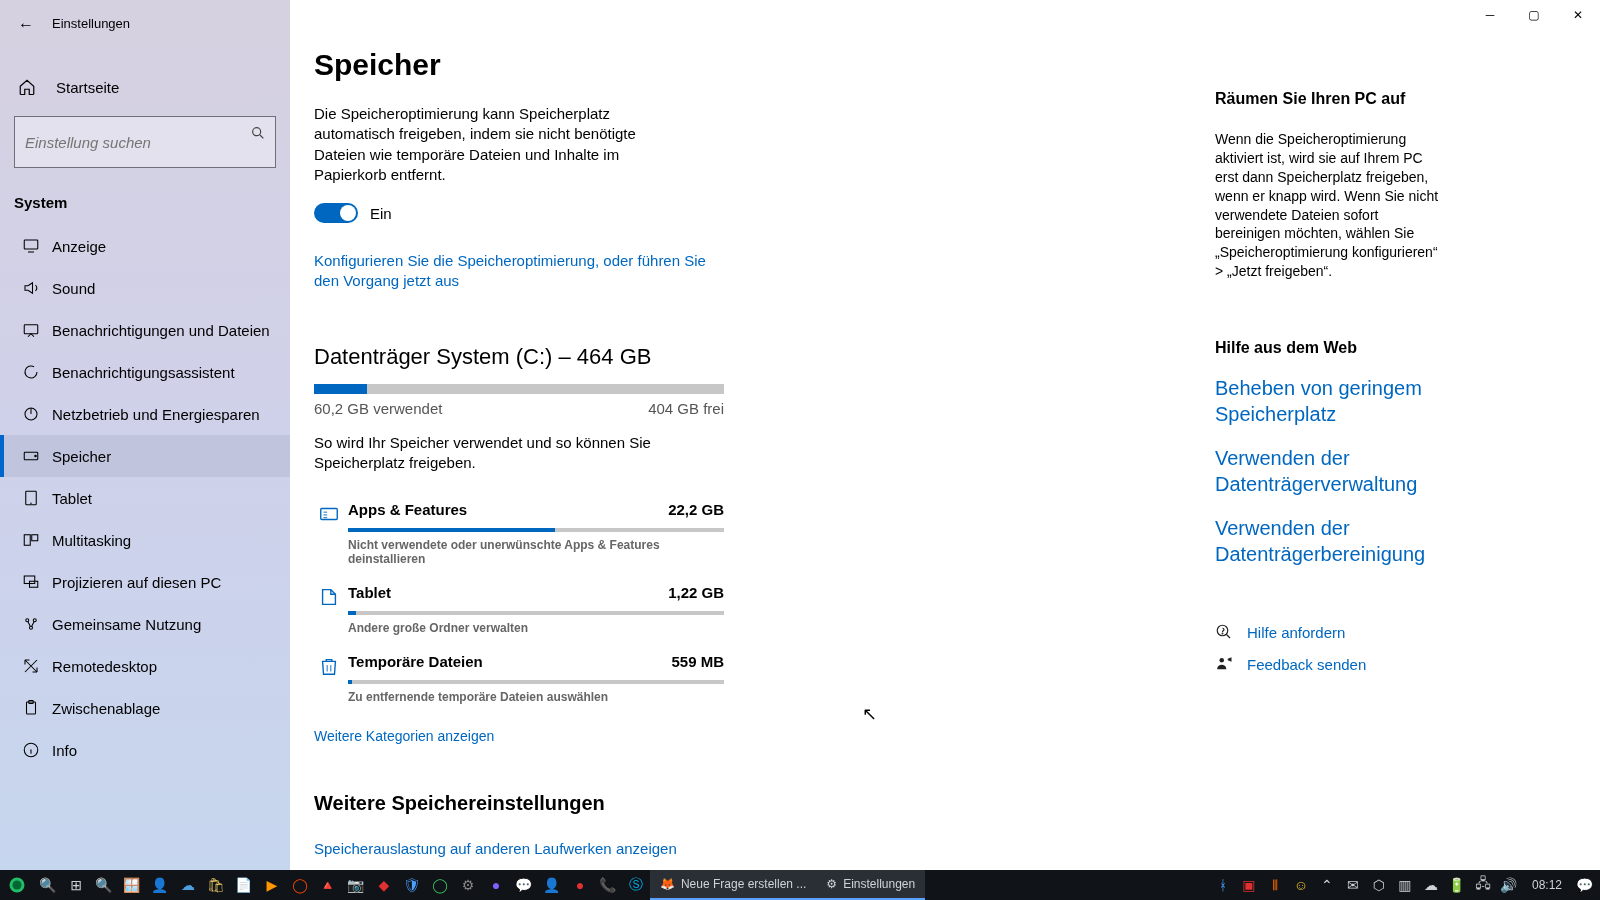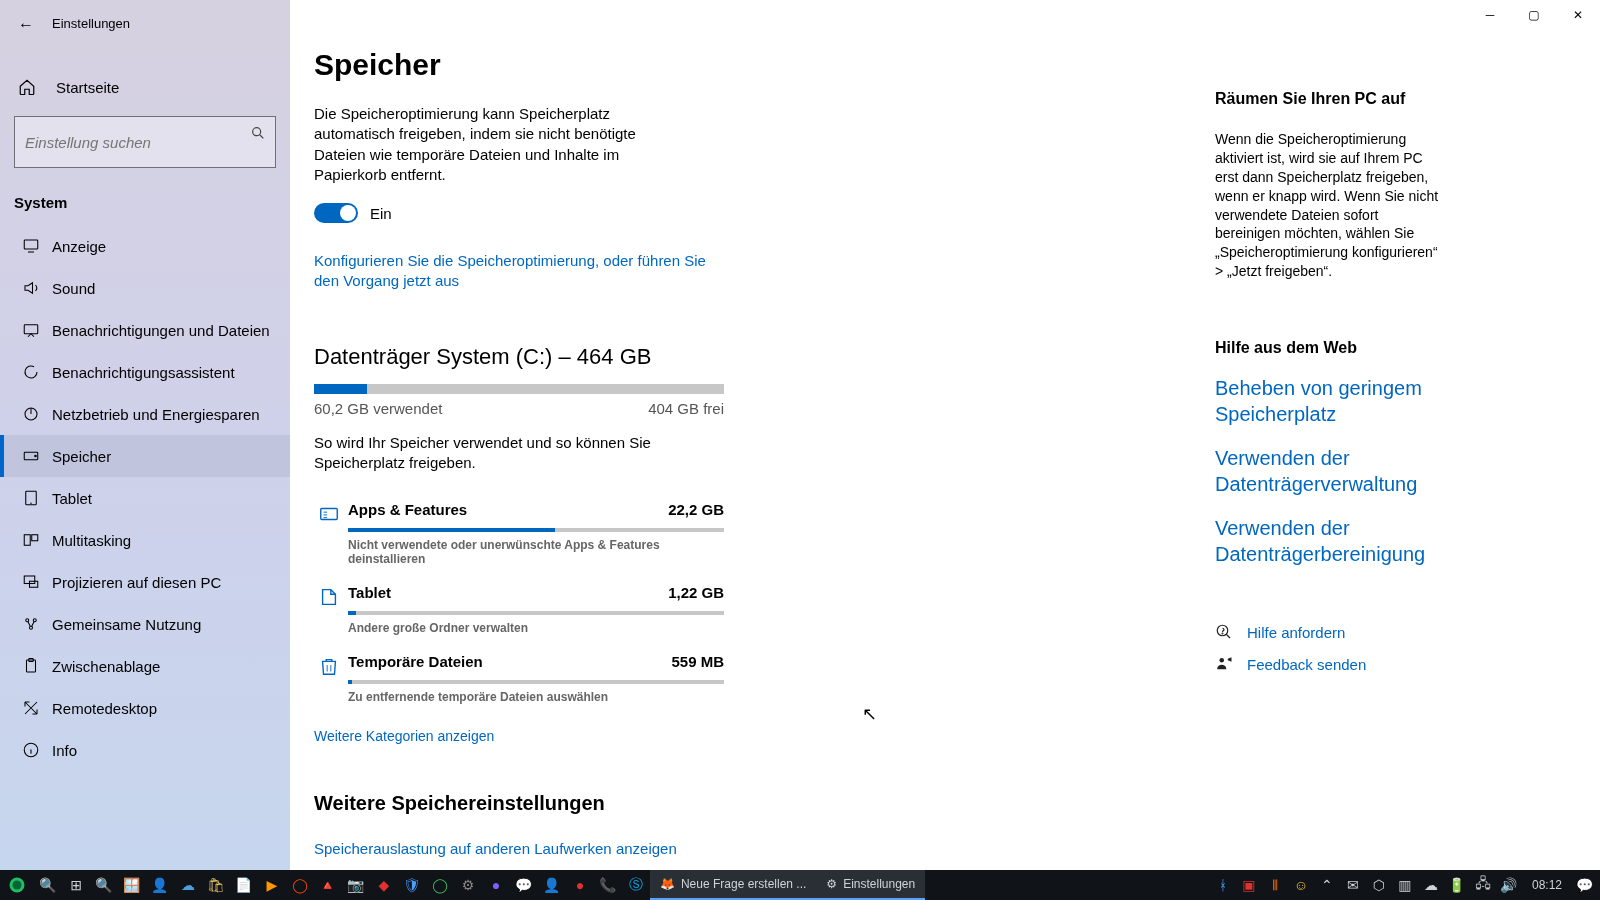--- a/index.html
+++ b/index.html
@@ -164,31 +164,31 @@
           <svg viewBox="0 0 24 24" fill="none" stroke="currentColor" stroke-width="1.4">
             <circle cx="7" cy="7" r="2"></circle>
             <circle cx="17" cy="7" r="2"></circle>
             <circle cx="12" cy="17" r="2"></circle>
             <path d="M8 9l3 6M16 9l-3 6"></path>
           </svg>
           <span>Gemeinsame Nutzung</span>
         </div>
         <div class="sb-item">
           <svg viewBox="0 0 24 24" fill="none" stroke="currentColor" stroke-width="1.4">
+            <path d="M4 4l16 16M4 20L20 4"></path>
+            <path d="M4 4h6M4 4v6M20 20h-6M20 20v-6"></path>
+          </svg>
+          <span>Remotedesktop</span>
+        </div>
+        <div class="sb-item">
+          <svg viewBox="0 0 24 24" fill="none" stroke="currentColor" stroke-width="1.4">
             <rect x="6" y="4" width="12" height="16" rx="1"></rect>
             <rect x="9" y="2" width="6" height="4" rx="1"></rect>
           </svg>
           <span>Zwischenablage</span>
-        </div>
-        <div class="sb-item">
-          <svg viewBox="0 0 24 24" fill="none" stroke="currentColor" stroke-width="1.4">
-            <path d="M4 4l16 16M4 20L20 4"></path>
-            <path d="M4 4h6M4 4v6M20 20h-6M20 20v-6"></path>
-          </svg>
-          <span>Remotedesktop</span>
         </div>
         <div class="sb-item">
           <svg viewBox="0 0 24 24" fill="none" stroke="currentColor" stroke-width="1.4">
             <circle cx="12" cy="12" r="9"></circle>
             <path d="M12 8h.01M11 12h1v5"></path>
           </svg>
           <span>Info</span>
         </div>
       </div>
   </div>

